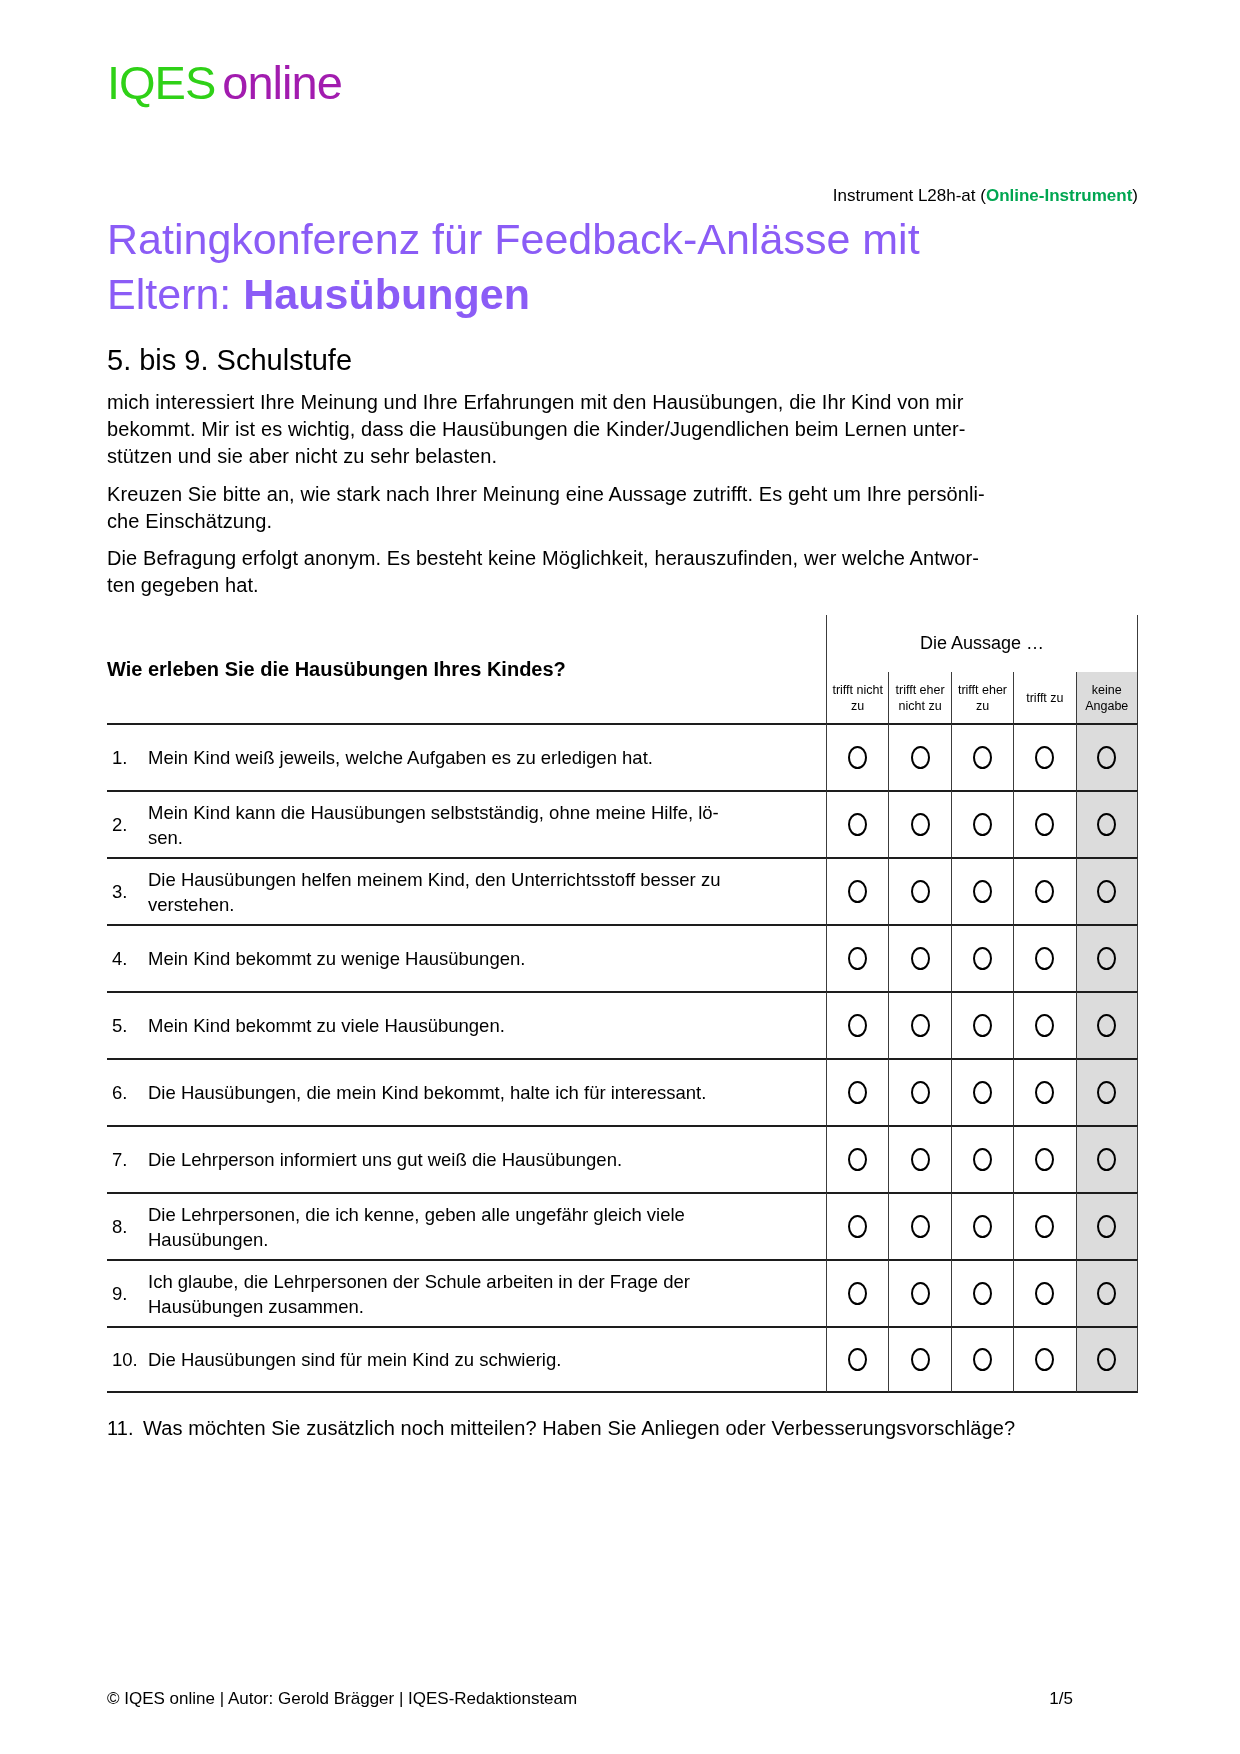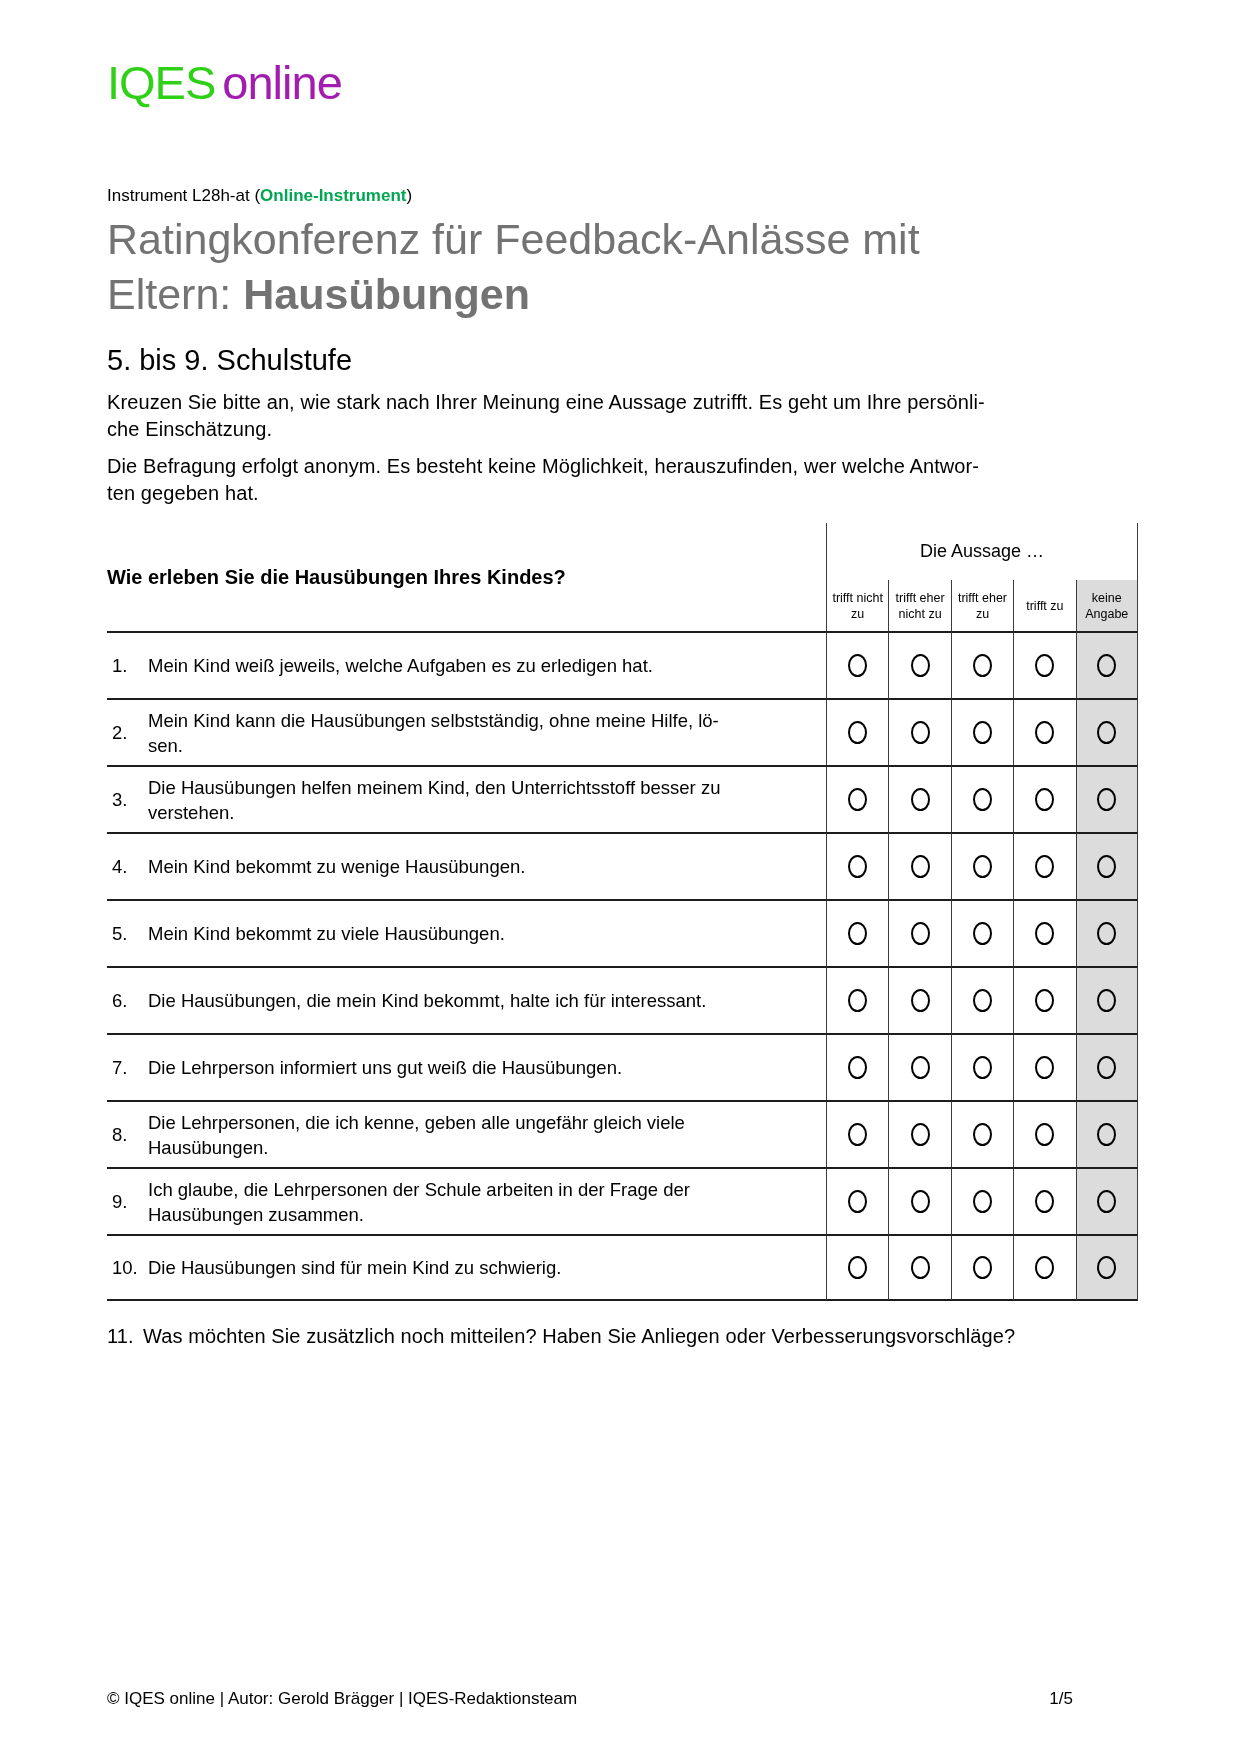--- a/index.html
+++ b/index.html
@@ -17,24 +17,24 @@
     width:1240px;height:1754px;
     position:relative;overflow:hidden;
   }
   .page{position:absolute;inset:0;background:#fff;}
   .content{position:absolute;left:107px;top:0;width:1031px;}
 
   .logo{margin-top:55px;font-size:47px;line-height:56px;letter-spacing:-1px;}
   .logo .iqes{color:var(--logo-green);}
   .logo .online{color:#a21caf;margin-left:7px;}
 
-  .instrument{margin-top:74px;font-size:17px;line-height:22px;color:#000;}
+  .instrument{margin-top:74px;font-size:17px;line-height:22px;color:#000;text-align:right;}
   .instrument .link{color:var(--link-green);font-weight:bold;}
 
-  .title{margin-top:5px;font-size:43px;line-height:55px;font-weight:400;color:#737373;}
+  .title{margin-top:5px;font-size:43px;line-height:55px;font-weight:400;color:#8b5cf6;}
   .title .bold{font-weight:700;}
 
   .subtitle{margin-top:20px;font-size:29px;line-height:36px;font-weight:400;}
 
   .para{font-size:20px;line-height:27px;letter-spacing:0.1px;white-space:pre-line;}
   .p1{margin-top:82px;}
   .p2{margin-top:11px;}
   .p3{margin-top:11px;}
   .p4{margin-top:10px;}
 
@@ -119,20 +119,23 @@
       <span>Instrument L28h-at (</span><span class="link">Online-Instrument</span><span>)</span>
     </div>
 
     <h1 class="title">
       <div>Ratingkonferenz für Feedback-Anlässe mit</div>
       <div><span>Eltern: </span><span class="bold">Hausübungen</span></div>
     </h1>
 
     <div class="subtitle">5. bis 9. Schulstufe</div>
 
+    <p class="para p2">mich interessiert Ihre Meinung und Ihre Erfahrungen mit den Hausübungen, die Ihr Kind von mir
+bekommt. Mir ist es wichtig, dass die Hausübungen die Kinder/Jugendlichen beim Lernen unter-
+stützen und sie aber nicht zu sehr belasten.</p>
     <p class="para p3">Kreuzen Sie bitte an, wie stark nach Ihrer Meinung eine Aussage zutrifft. Es geht um Ihre persönli-
 che Einschätzung.</p>
     <p class="para p4">Die Befragung erfolgt anonym. Es besteht keine Möglichkeit, herauszufinden, wer welche Antwor-
 ten gegeben hat.</p>
 
     <div class="rating-table">
       <div class="cell qheader">Wie erleben Sie die Hausübungen Ihres Kindes?</div>
       <div class="cell span-header">Die Aussage …</div>
       <div class="cell subhead">trifft nicht
 zu</div>

